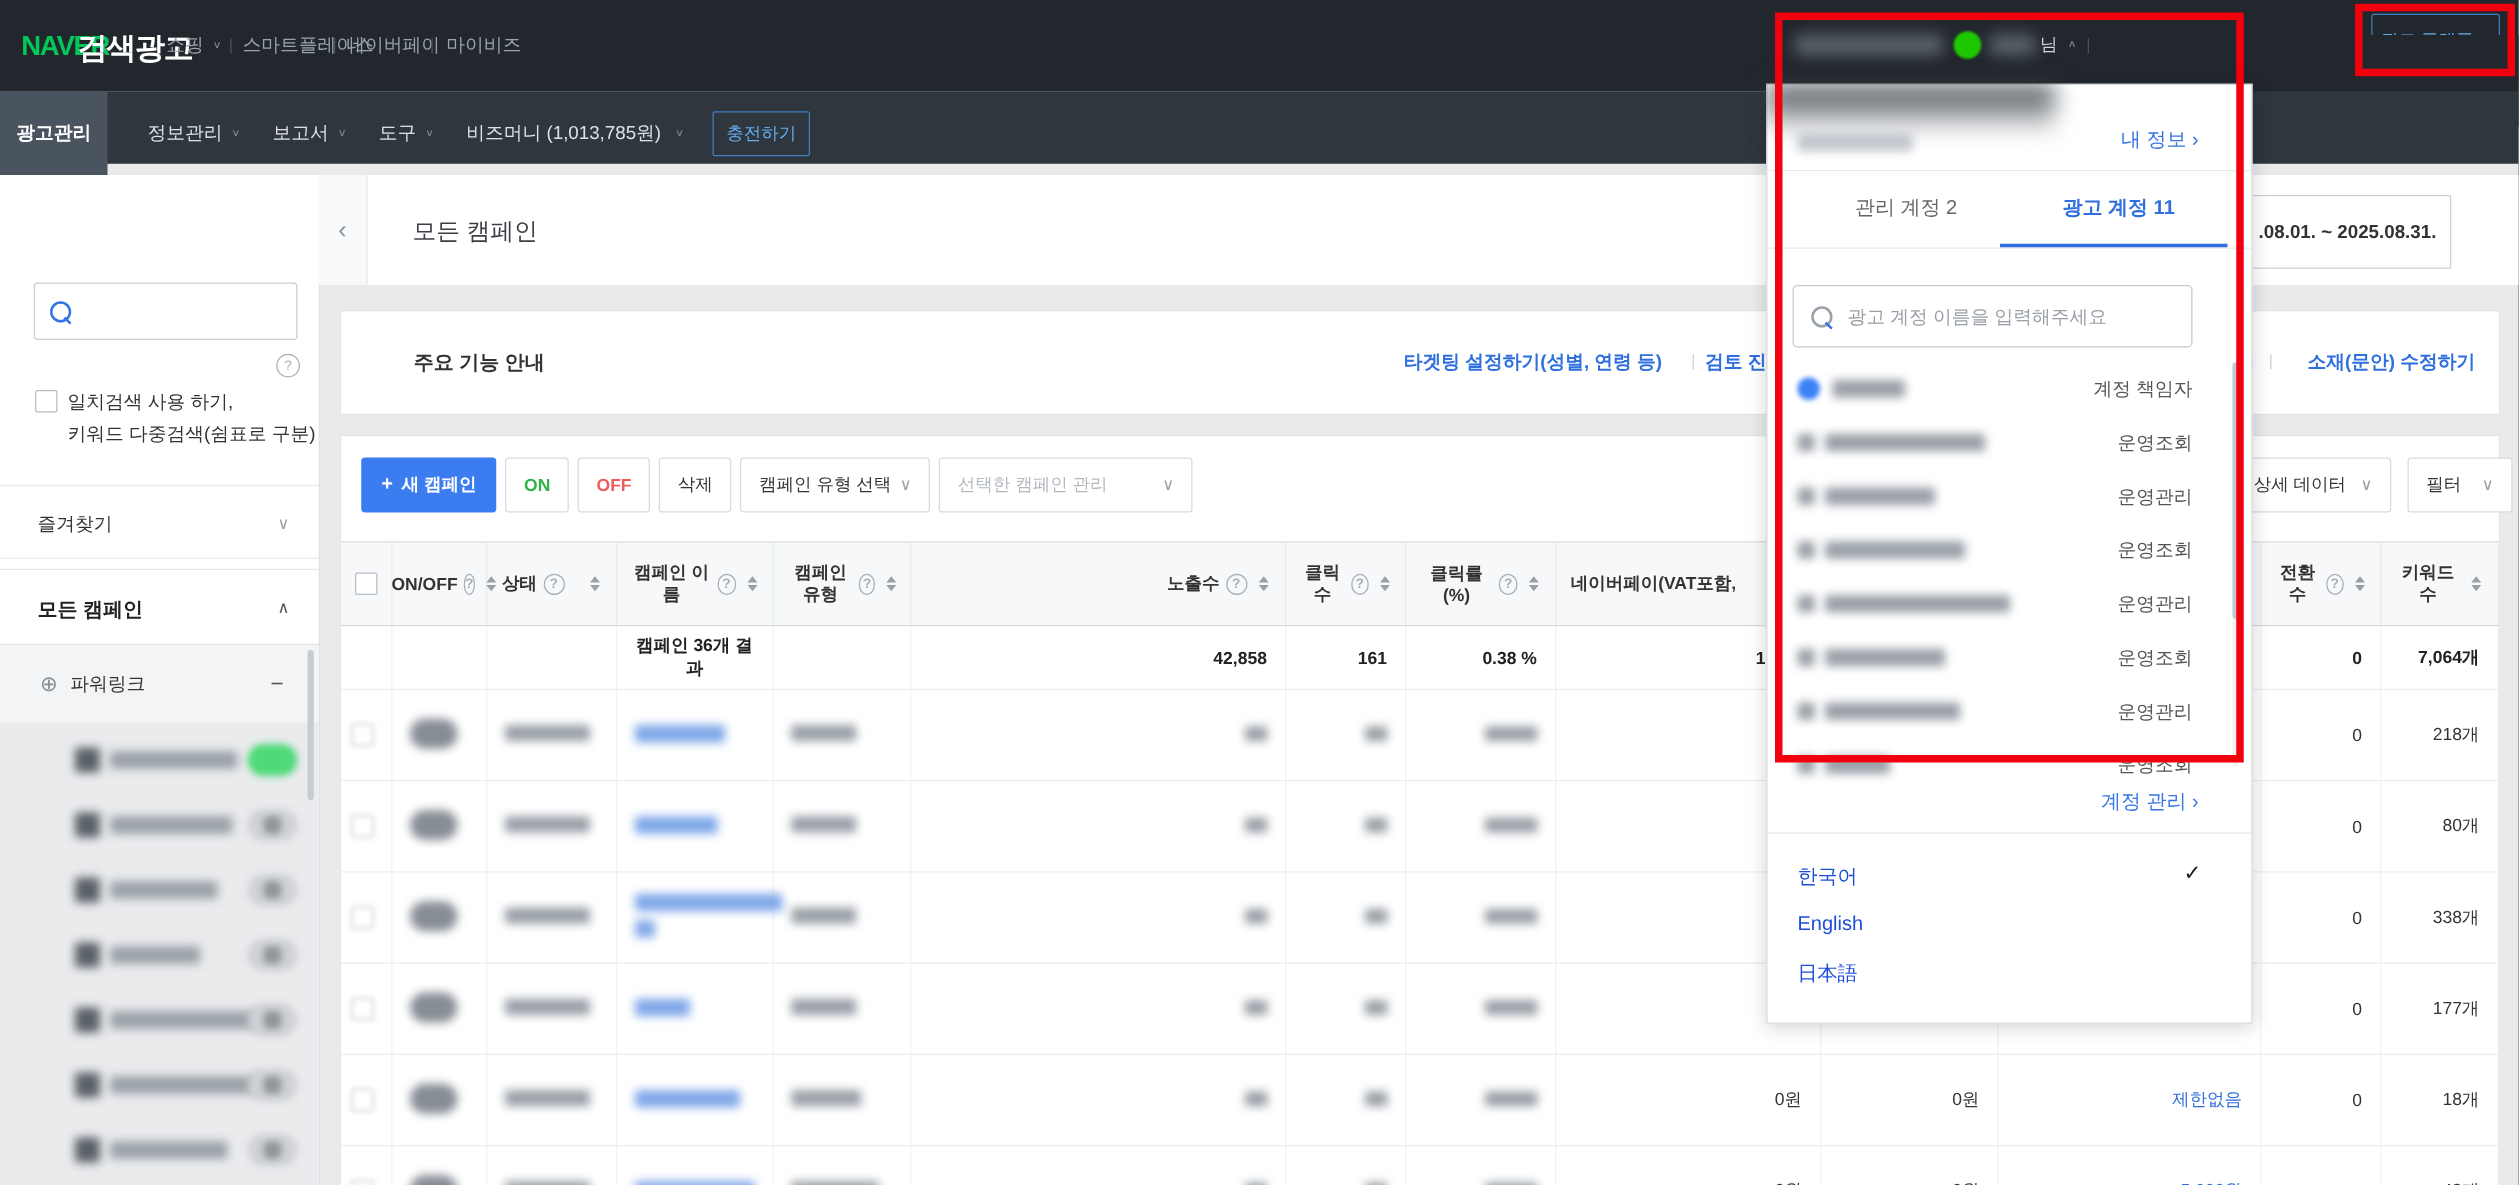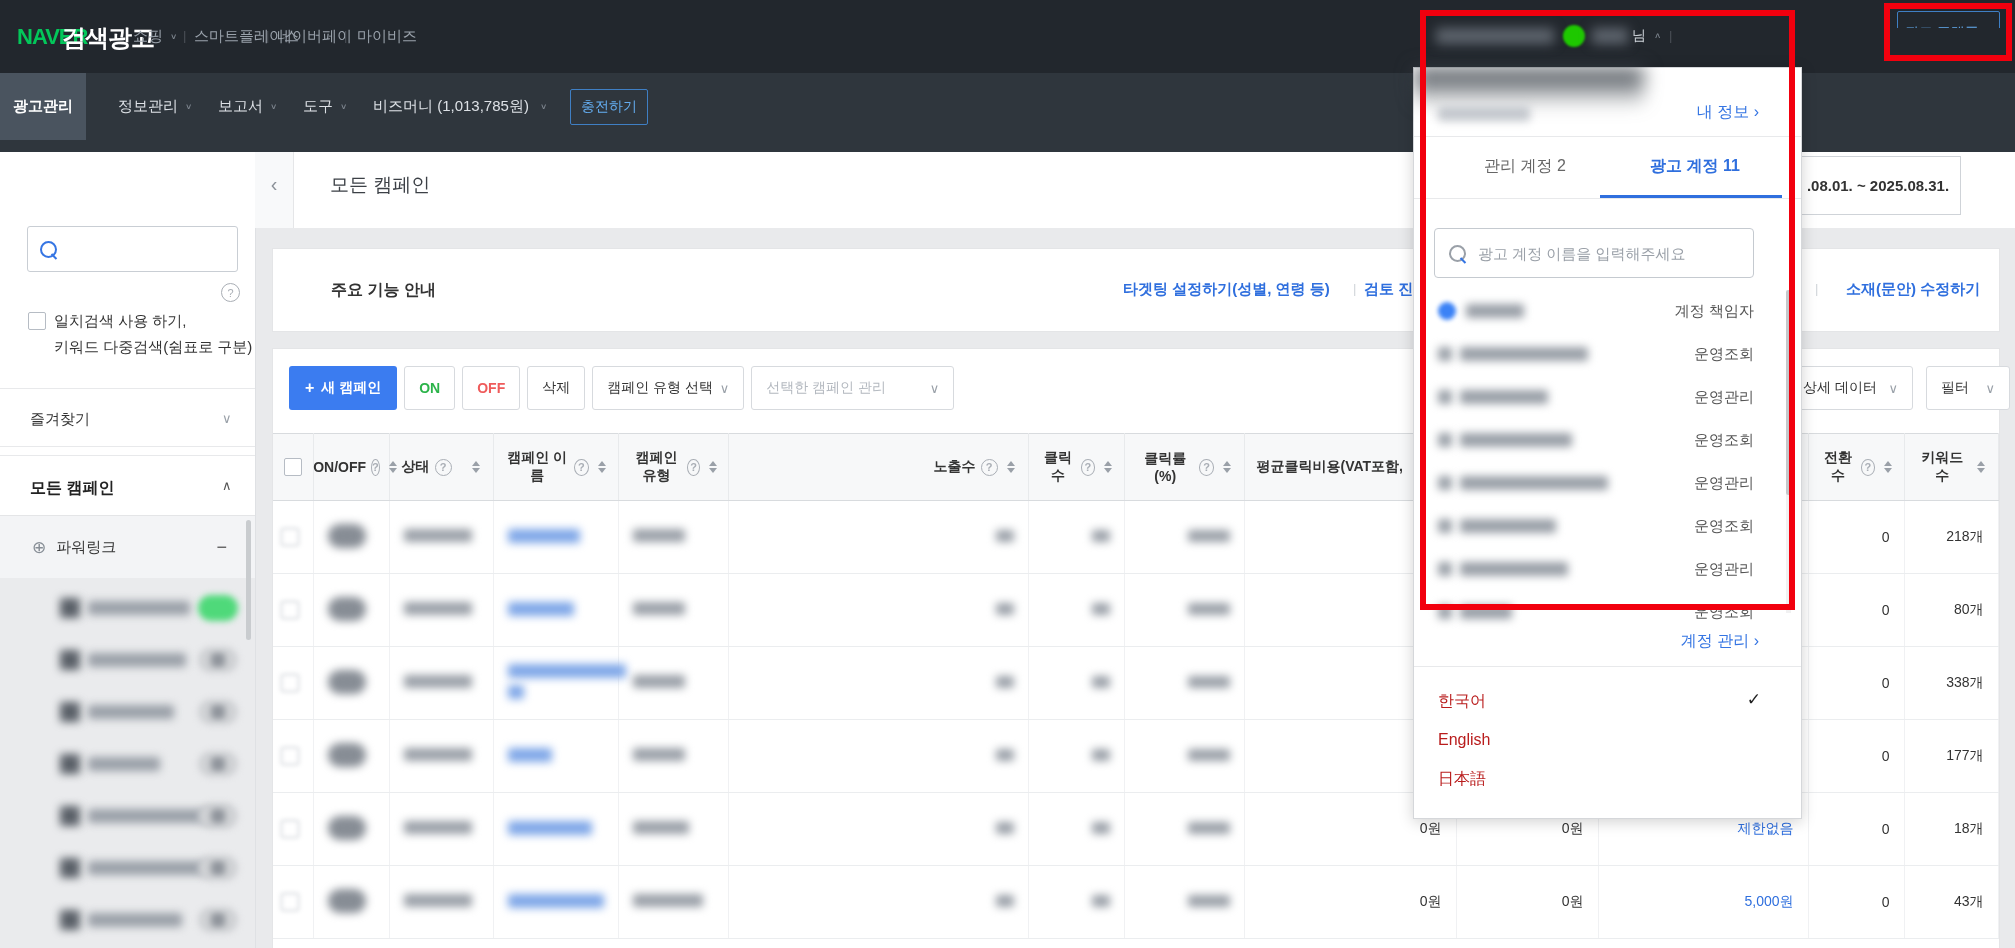--- a/index.html
+++ b/index.html
@@ -1,20 +1,20 @@
 <!DOCTYPE html>
 <html><head>
 <meta charset="utf-8">
 <style>
   html,body{margin:0;padding:0;background:#4a4a4a;font-family:"Liberation Sans","DejaVu Sans",sans-serif;}
   #app{position:relative;width:2015px;height:948px;background:#e9eaec;overflow:hidden;}
   .abs{position:absolute;}
   
   .nav1{left:0;top:0;width:2015px;height:73px;background:#22272d;z-index:5;}
-  .nav2{left:0;top:73px;width:2015px;height:79px;background:#2f363d;z-index:5;}
+  .nav2{left:0;top:73px;width:2015px;height:58px;background:#2f363d;z-index:5;}
   .brand{color:#03c75a;font-weight:bold;font-size:22px;letter-spacing:-1px;}
   .service{color:#fff;font-weight:bold;font-size:24px;letter-spacing:-1px;}
   .nav1-item{color:#9aa2ab;font-size:15px;}
   .nav1 .sep{color:#4a5058;font-size:13px;}
   .chev-s{display:inline-block;color:#7d858e;font-size:10px;transform:scaleY(.8);}
   .nav2-item{color:#dde1e6;font-size:15px;}
   .nav2-tab-active{background:#4a545f;color:#fff;font-weight:bold;font-size:15px;display:flex;align-items:center;justify-content:center;}
   .btn-outline-blue{border:1px solid #3f7fc4;color:#64aef2;font-size:14px;background:transparent;border-radius:2px;display:flex;align-items:center;justify-content:center;cursor:pointer;}
   .navR{color:#cfd4da;font-size:14px;}
   
@@ -77,21 +77,21 @@
   .panel{left:1413px;top:67px;width:389px;height:752px;background:#fff;border:1px solid #d5d7da;box-shadow:0 3px 14px rgba(0,0,0,.18);z-index:50;box-sizing:border-box;}
   .panel .inner{position:absolute;}
   .p-link{color:#3575e3;font-size:16px;cursor:pointer;}
   .p-tab{font-size:16px;color:#666;cursor:pointer;}
   .p-tab.active{color:#2f6fde;font-weight:bold;}
   .p-search{position:absolute;left:20px;top:160px;width:320px;height:50px;border:1px solid #c5cad0;border-radius:4px;display:flex;align-items:center;padding-left:14px;box-sizing:border-box;gap:10px;}
   .p-search input{border:none;outline:none;font-size:15px;color:#333;width:270px;font-family:inherit;}
   .p-search input::placeholder{color:#9aa0a8;}
   .acc-row{position:absolute;left:0;width:370px;height:43px;}
   .acc-role{position:absolute;right:30px;top:12px;font-size:15px;color:#555;}
-  .lang-row{position:absolute;left:24px;font-size:16px;color:#b91c1c;cursor:pointer;}
+  .lang-row{position:absolute;left:24px;font-size:16px;color:#1d4ed8;cursor:pointer;}
   .checkmark{color:#222;font-size:17px;font-weight:bold;}
   .p-scroll{position:absolute;left:372px;top:222px;width:5px;height:323px;background:#f1f1f2;}
   .p-thumb{position:absolute;left:0;top:0;width:5px;height:205px;background:#c6c8cb;border-radius:3px;}
   
   .redbox{position:absolute;border:6px solid #f2000e;z-index:100;box-sizing:border-box;pointer-events:none;}
 </style>
 </head>
 <body>
 
 <div id="app">
@@ -310,36 +310,51 @@
                 <span class="sort"></span>
               </div>
             </th>
         <th>
               <div class="hflex right">
                 <span>클릭률(%)</span>
                 <span class="helpc" style="width:15px;height:15px;">?</span>
                 <span class="sort"></span>
               </div>
             </th>
-        <th style="text-align:left;"><span>평균클릭비용(VAT포함,</span></th>
+        <th style="text-align:left;"><span>네이버페이(VAT포함,</span></th>
         <th></th>
         <th></th>
         <th>
               <div class="hflex right">
                 <span>전환수</span>
                 <span class="helpc" style="width:15px;height:15px;">?</span>
                 <span class="sort"></span>
               </div>
             </th>
         <th>
               <div class="hflex right">
                 <span>키워드수</span>
                 <span class="sort"></span>
               </div>
             </th>
+      </tr>
+      <tr class="sumrow">
+        <td></td>
+            <td></td>
+            <td></td>
+        <td style="text-align:center;">캠페인 36개 결과</td>
+        <td></td>
+        <td class="tnum">42,858</td>
+        <td class="tnum">161</td>
+        <td class="tnum">0.38 %</td>
+        <td style="text-align:left;padding-left:160px;">1</td>
+        <td></td>
+            <td></td>
+        <td class="tnum">0</td>
+        <td class="tnum">7,064개</td>
       </tr>
 
       <tr class="datarow">
         <td style="padding:0 8px;"><span class="cbx" style="filter:blur(2px);"></span></td>
         <td><span class="pill-blur"></span></td>
         <td><span class="blurbar" style="width:68px;height:13px;"></span></td>
         <td><span class="blurbar blue" style="width:72px;height:14px;"></span></td>
         <td><span class="blurbar" style="width:52px;height:13px;"></span></td>
         <td class="tnum"><span class="blurbar" style="width:18px;height:12px;"></span></td>
         <td class="tnum"><span class="blurbar" style="width:18px;height:12px;"></span></td>

